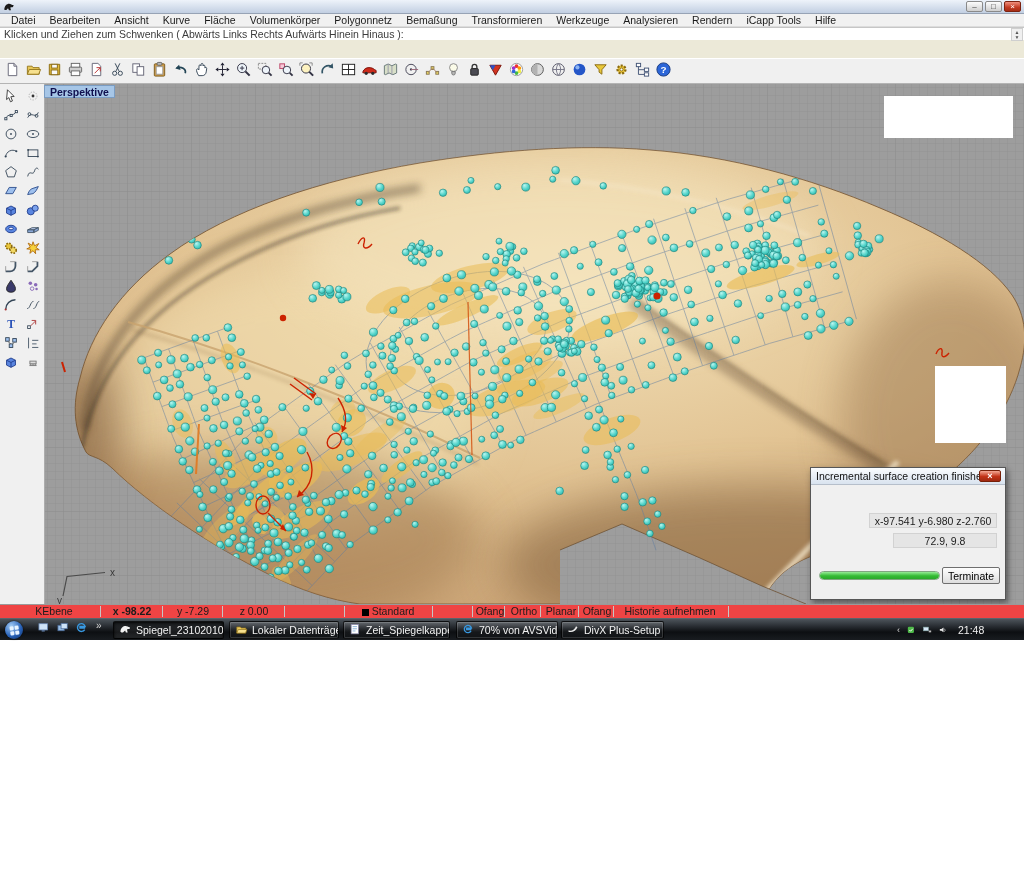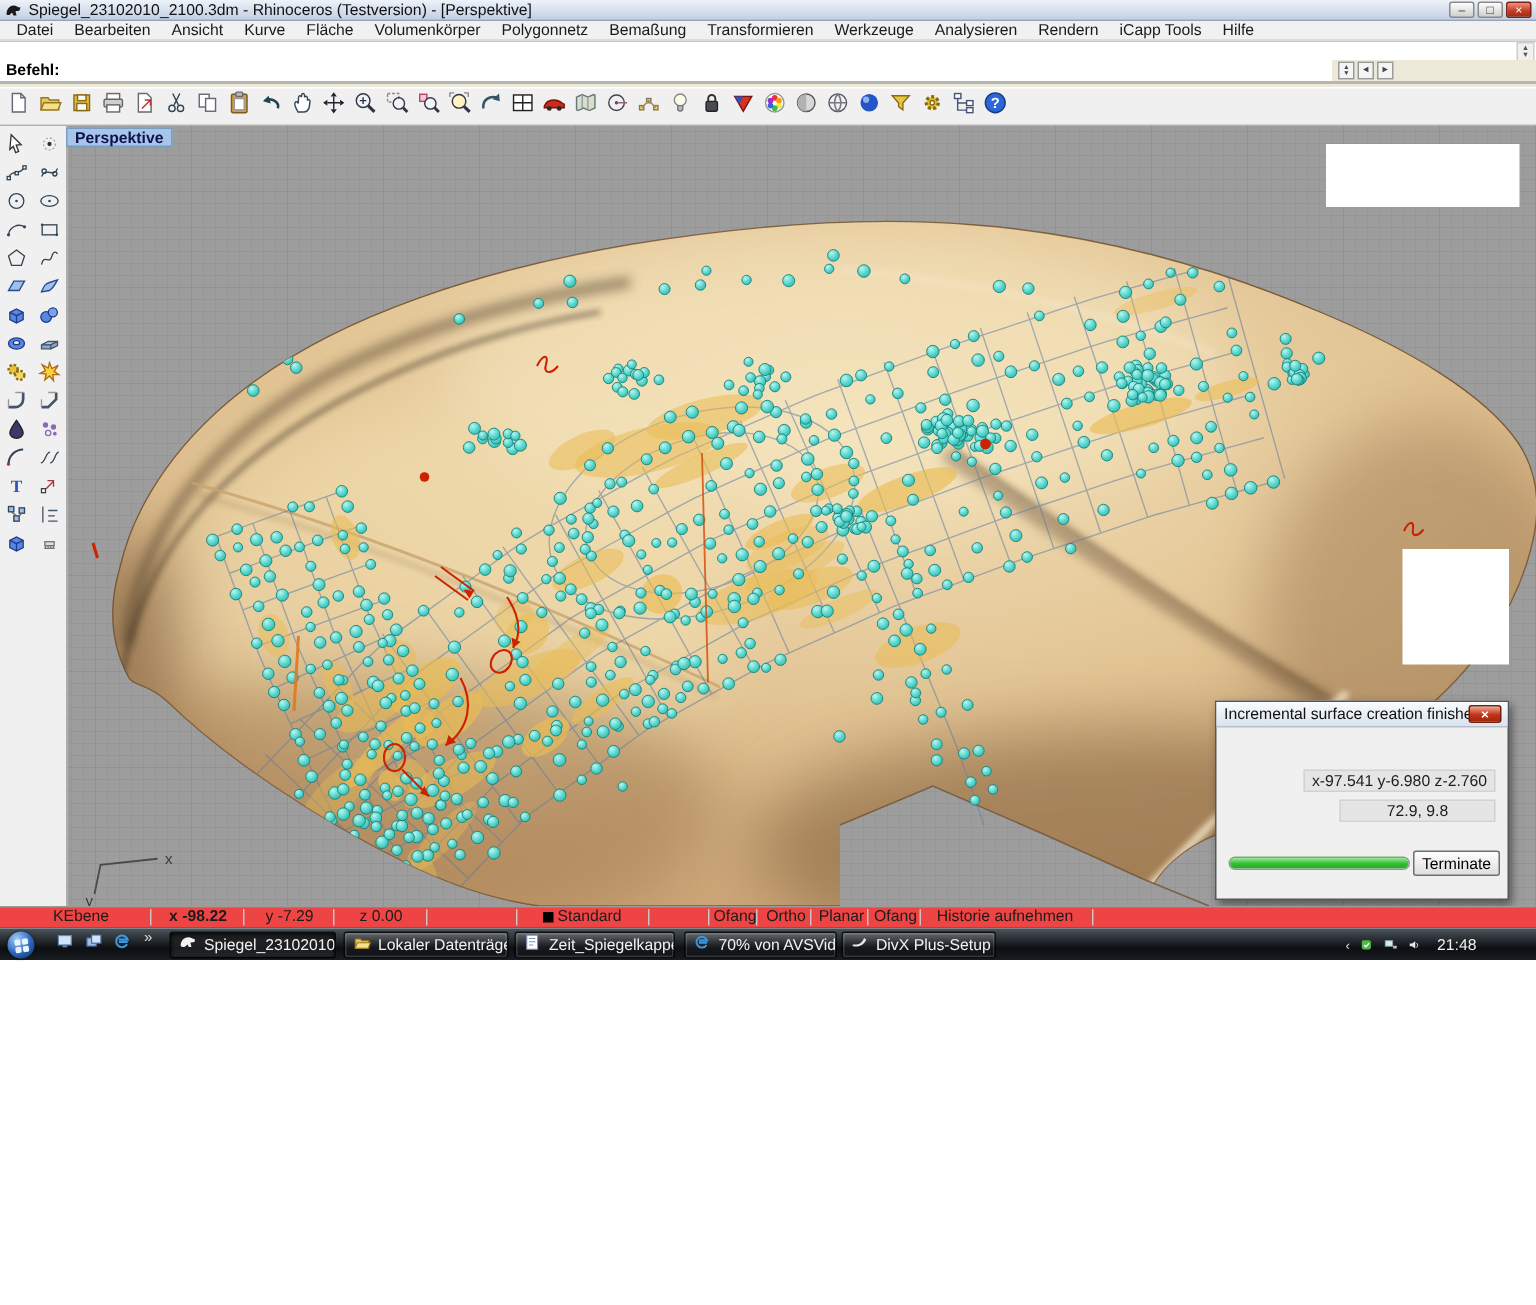--- a/index.html
+++ b/index.html
@@ -68,21 +68,20 @@
 
 <div class="screen">
   <div class="app">
 
     <div class="titlebar">
       <span class="appicon">
         <svg viewBox="0 0 18 18" width="12" height="12">
             <path d="M2,13 C2,7 6,4 9,4 c3,0 4,2 7,2 l-1,3 c-2,1 -3,0 -4,1 l1,4 h-3 L7.5,11 5,13.5 H3 Z" fill="#1a1a1a"></path>
           </svg>
       </span>
-      <span class="title">Spiegel_23102010_2100.3dm - Rhinoceros (Testversion) - [Perspektive]</span>
       <span class="wincontrols">
           <div class="winbtn">–</div>
           <div class="winbtn">□</div>
           <div class="winbtn close">×</div>
         </span>
     </div>
 
     <div class="menubar">
         <span class="menu-item">Datei</span>
         <span class="menu-item">Bearbeiten</span>
@@ -94,38 +93,27 @@
         <span class="menu-item">Bemaßung</span>
         <span class="menu-item">Transformieren</span>
         <span class="menu-item">Werkzeuge</span>
         <span class="menu-item">Analysieren</span>
         <span class="menu-item">Rendern</span>
         <span class="menu-item">iCapp Tools</span>
         <span class="menu-item">Hilfe</span>
       </div>
 
     <div class="cmdhist">
+      <span>Klicken und Ziehen zum Schwenken ( Abwärts  Links  Rechts  Aufwärts  Hinein  Hinaus ):</span>
       <span class="histarrows">
           <span>▲</span>
           <span>▼</span>
         </span>
     </div>
 
-    <div class="cmdline">
-      <span>Befehl:</span>
-      <span></span>
-      <span class="cmdtail">
-        <span class="spin">
-            <span>▲</span>
-            <span>▼</span>
-          </span>
-        <span class="harrow">◄</span>
-        <span class="harrow">►</span>
-      </span>
-    </div>
 
     <div class="toolbar">
         <div class="tbtn">
           <div><svg viewBox="0 0 18 18" width="17" height="17">
               <path d="M4.5,2.5 h6 l3,3 v10 h-9 z" fill="#fff" stroke="#667"></path>
               <path d="M10.5,2.5 v3 h3" fill="none" stroke="#667"></path>
             </svg></div>
         </div>
         <div class="tbtn">
           <div><svg viewBox="0 0 18 18" width="17" height="17">

